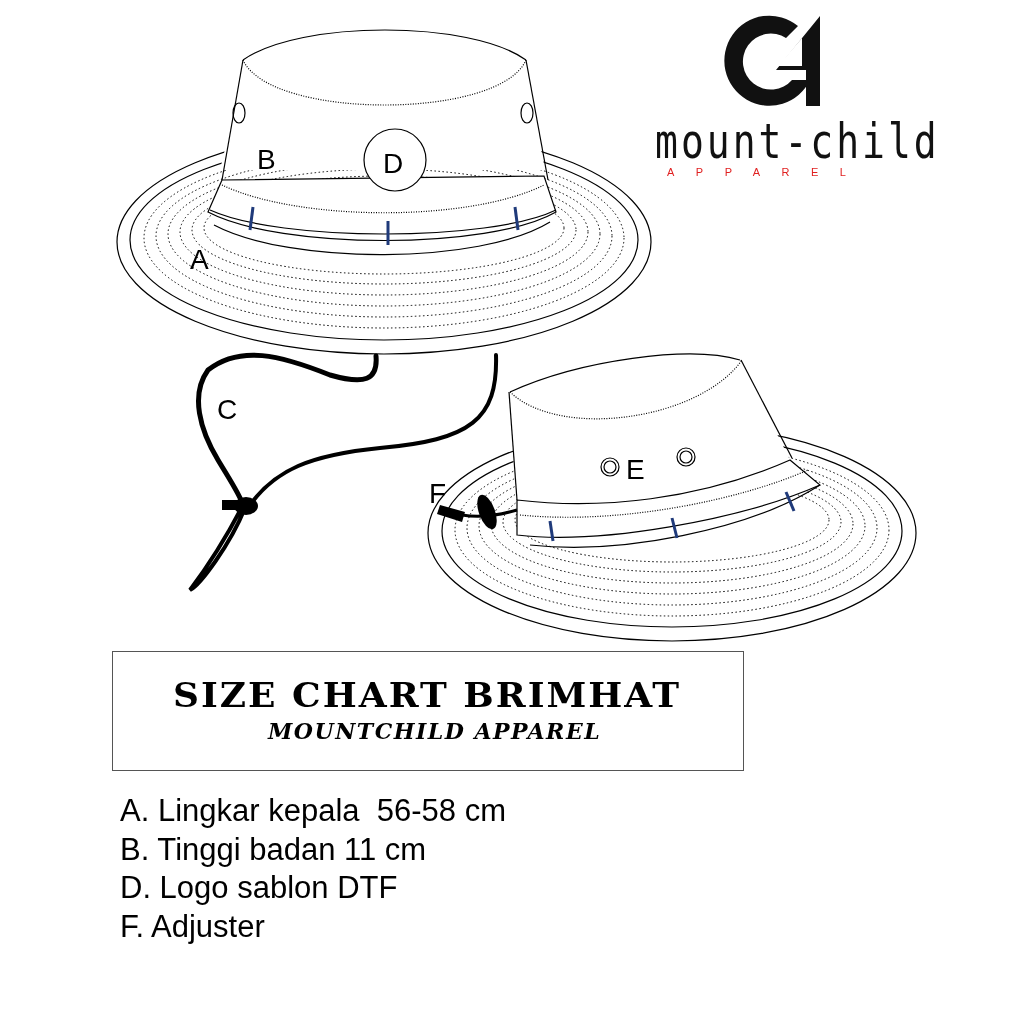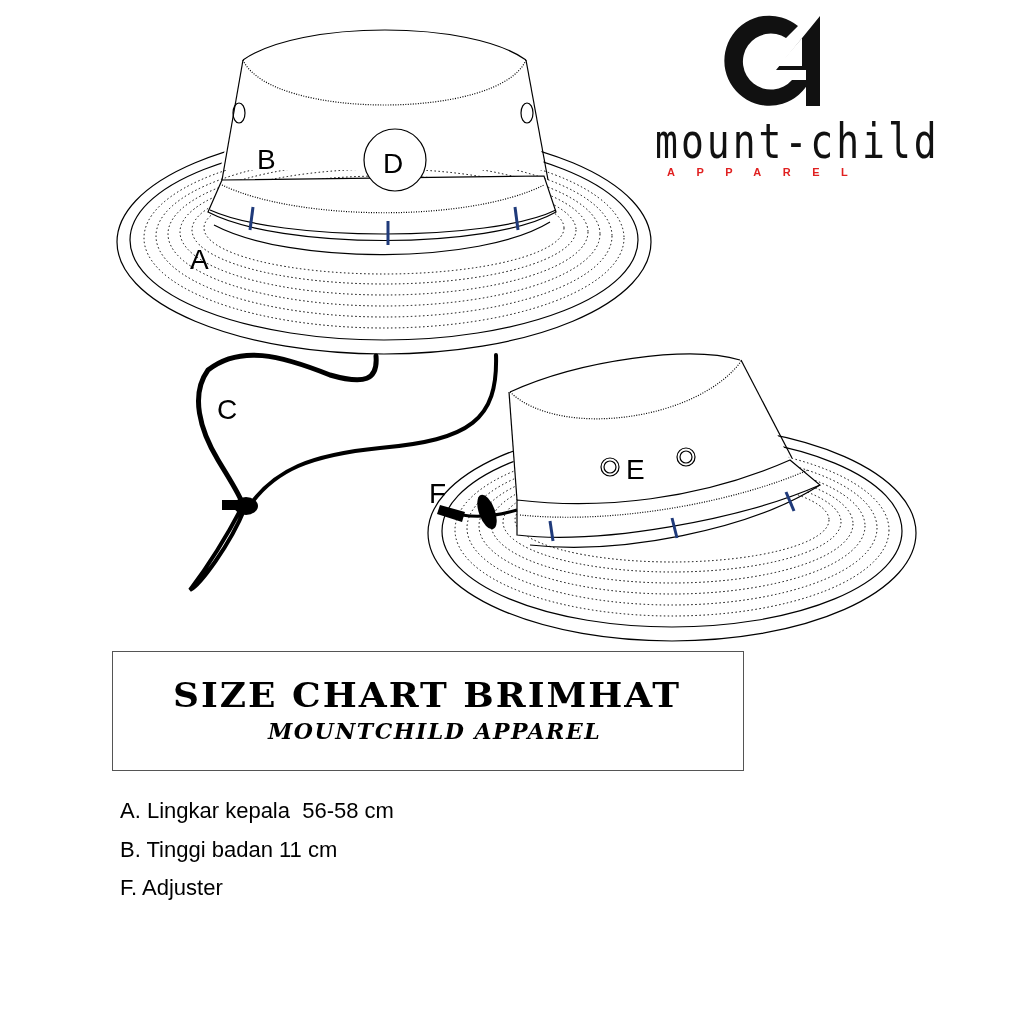--- a/index.html
+++ b/index.html
@@ -1,26 +1,26 @@
 <!DOCTYPE html>
 <html><head>
   <meta charset="utf-8">
   <style>
     html, body { margin: 0; padding: 0; background: #ffffff; }
     body { width: 1024px; height: 1024px; position: relative; overflow: hidden; font-family: "Liberation Sans", sans-serif; }
     .canvas { position: absolute; left: 0; top: 0; width: 1024px; height: 1024px; }
     .lbl { position: absolute; font-family: "Liberation Sans", sans-serif; font-size: 28px; color: #000; line-height: 1; }
     .brand { position: absolute; left: 655px; top: 118px; width: 245px; }
     .brand-name { font-family: "DejaVu Sans Mono", monospace; font-size: 38px; letter-spacing: 3px; color: #111; line-height: 1; transform: scaleY(1.25); transform-origin: top left; white-space: nowrap; }
-    .brand-sub { font-family: "Liberation Sans", sans-serif; font-weight: bold; font-size: 11px; color: #e02020; letter-spacing: 21.5px; margin-top: 10px; padding-left: 12px; white-space: nowrap; }
+    .brand-sub { font-family: "Liberation Sans", sans-serif; font-weight: normal; font-size: 11px; color: #e02020; letter-spacing: 21.5px; margin-top: 10px; padding-left: 12px; white-space: nowrap; }
     .title-box { position: absolute; left: 112px; top: 651px; width: 632px; height: 120px; border: 1.5px solid #555; box-sizing: border-box; }
     .title-1 { position: absolute; left: 60px; top: 22px; font-family: "DejaVu Serif", serif; font-weight: bold; font-size: 36px; letter-spacing: 2px; color: #000; white-space: nowrap; transform: scaleY(0.95); }
     .title-2 { position: absolute; left: 155px; top: 66px; font-family: "DejaVu Serif", serif; font-weight: bold; font-size: 22px; letter-spacing: 1.5px; color: #000; white-space: nowrap; font-style: italic; }
     .specs { position: absolute; left: 120px; top: 792px; margin: 0; padding: 0; list-style: none; }
-    .specs li { font-family: "Liberation Sans", sans-serif; font-size: 22px; line-height: 38.6px; color: #000; white-space: pre; }
+    .specs li { font-family: "Liberation Sans", sans-serif; font-size: 31px; line-height: 38.6px; color: #000; white-space: pre; }
   </style>
 </head>
 <body>
 
 <div class="canvas">
 
   <svg class="canvas" viewBox="0 0 1024 1024">
     <g fill="none" stroke="#000" stroke-width="1.2">
 
       <ellipse cx="384" cy="242" rx="267" ry="112" fill="#fff"></ellipse>
@@ -117,15 +117,16 @@
   </div>
 
   <div class="title-box">
     <div class="title-1">SIZE CHART BRIMHAT</div>
     <div class="title-2">MOUNTCHILD APPAREL</div>
   </div>
 
   <ul class="specs">
     <li>A. Lingkar kepala  56-58 cm</li>
     <li>B. Tinggi badan 11 cm</li>
+    <li>D. Logo sablon DTF</li>
     <li>F. Adjuster</li>
   </ul>
 </div>
 
 </body></html>

